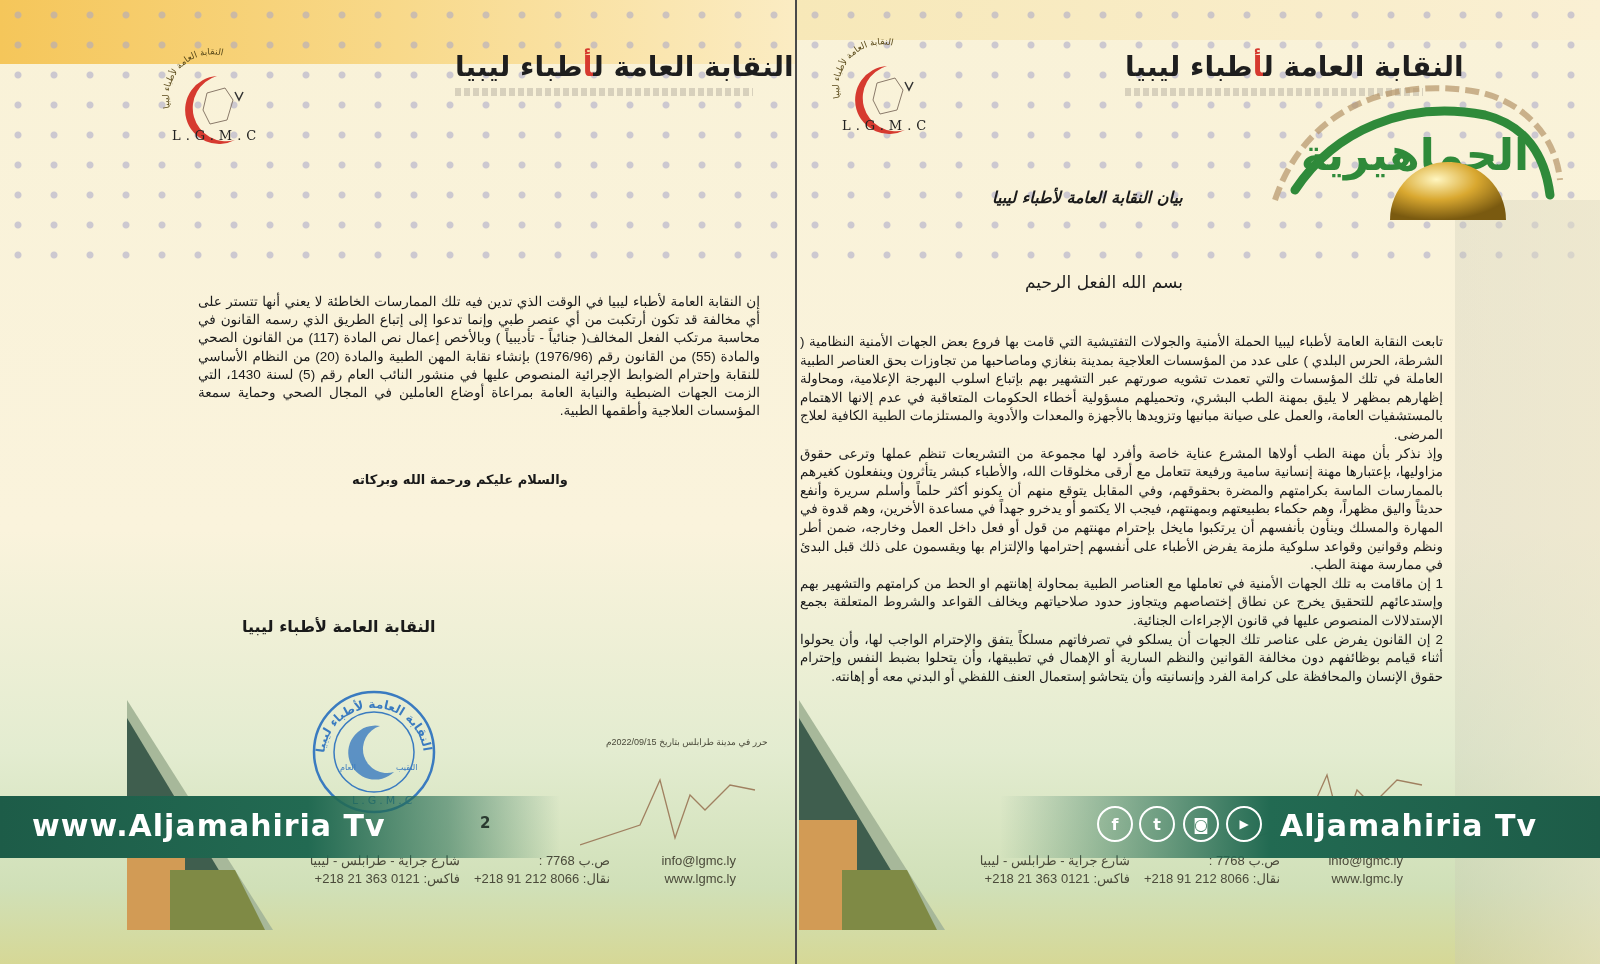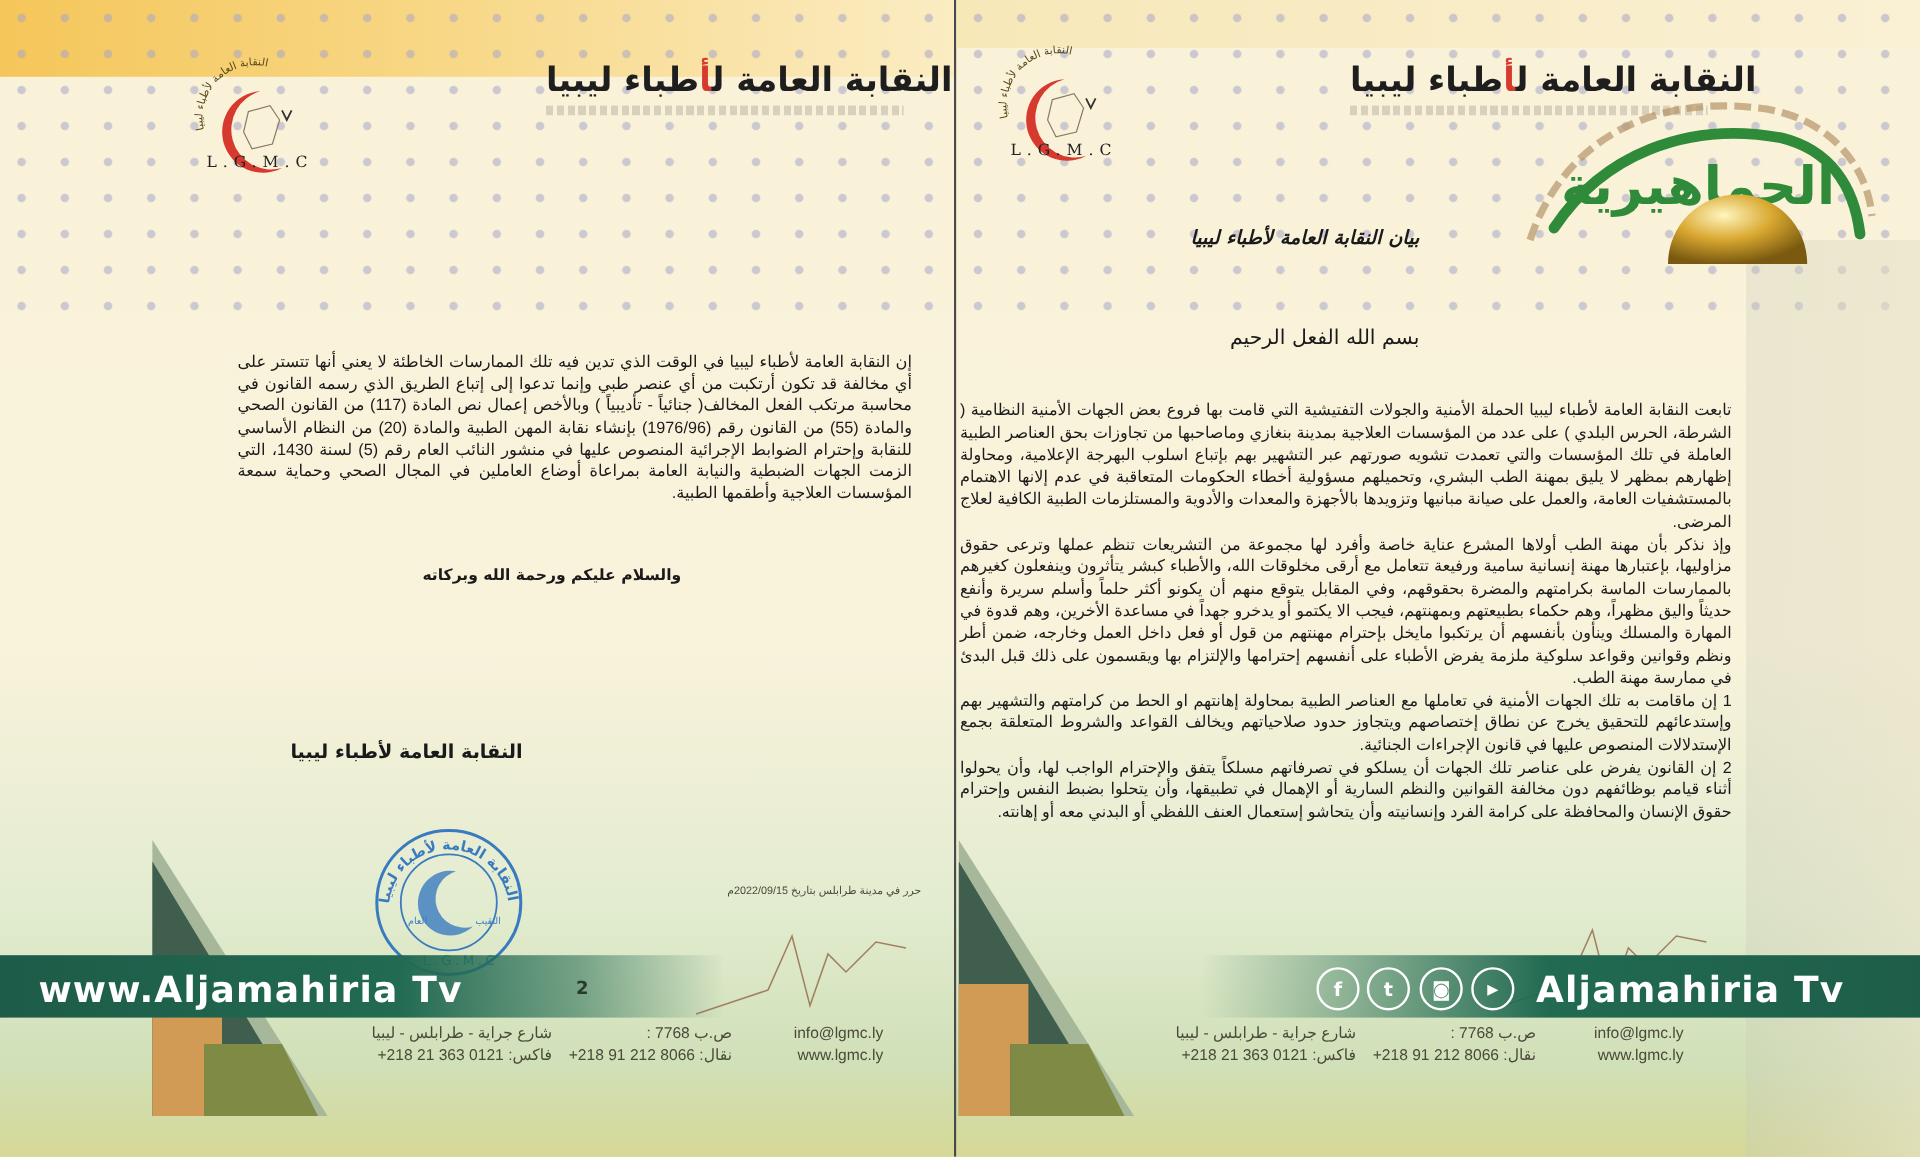--- a/index.html
+++ b/index.html
@@ -18,21 +18,21 @@
   .header-title .red{color:#d63a2f;}
   .header-reflect{position:absolute;height:8px;background:repeating-linear-gradient(90deg,#c9c2b0 0 6px,transparent 6px 9px);opacity:.7;}
   .logo{position:absolute;width:110px;height:110px;}
   .logo-caption{position:absolute;font-family:"DejaVu Serif",serif;font-size:13px;color:#222;letter-spacing:5px;}
   .body-text{position:absolute;direction:rtl;text-align:justify;font-family:"Liberation Sans",sans-serif;color:#1a1a1a;}
   .bold-line{position:absolute;direction:rtl;font-weight:bold;font-family:"DejaVu Sans",sans-serif;color:#1a1a1a;}
   .stamp{position:absolute;width:128px;height:128px;}
   .tri{position:absolute;}
   .ecg{position:absolute;}
   .footer-text{position:absolute;font-family:"Liberation Sans",sans-serif;color:#4a4a3a;font-size:13px;line-height:18px;}
-  .band{position:absolute;top:796px;height:52px;padding-left:44px;}
+  .band{position:absolute;top:796px;height:62px;}
   #band-left{left:0;width:560px;background:linear-gradient(90deg,#1d5c48 0%,#226a52 55%,rgba(34,106,82,.55) 80%,rgba(34,106,82,0) 100%);}
   #band-right{left:1000px;width:600px;background:linear-gradient(90deg,rgba(34,106,82,0) 0%,rgba(34,106,82,.55) 25%,#226a52 45%,#1d5c48 100%);}
   .band-text{position:absolute;font-family:"DejaVu Sans",sans-serif;font-weight:bold;color:#fff;font-size:30px;letter-spacing:1px;}
   .social{position:absolute;top:806px;width:36px;height:36px;border:2px solid #fff;border-radius:50%;display:flex;align-items:center;justify-content:center;color:#fff;font-weight:bold;font-size:16px;box-sizing:border-box;}
   .calligraphy{position:absolute;left:1265px;top:70px;width:300px;height:150px;}
   .right-shadow{position:absolute;left:1455px;top:200px;width:145px;height:764px;background:linear-gradient(90deg,rgba(200,200,180,.3),rgba(230,225,200,.6));}
 </style>
 </head>
 <body>
 

